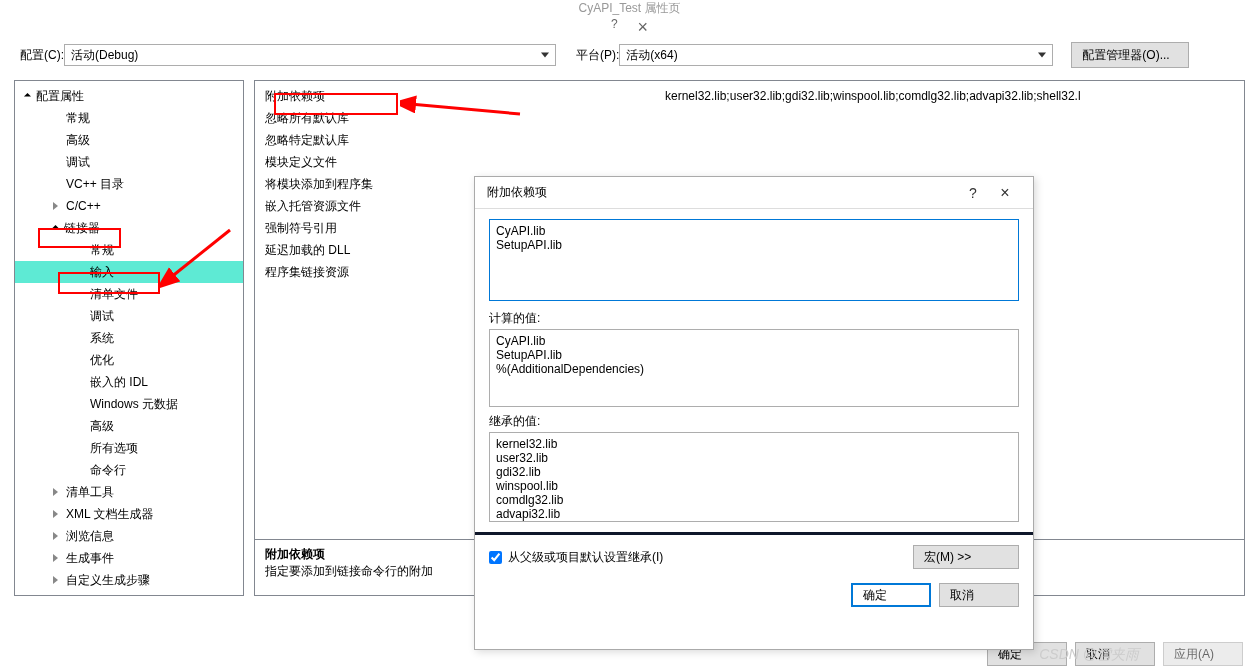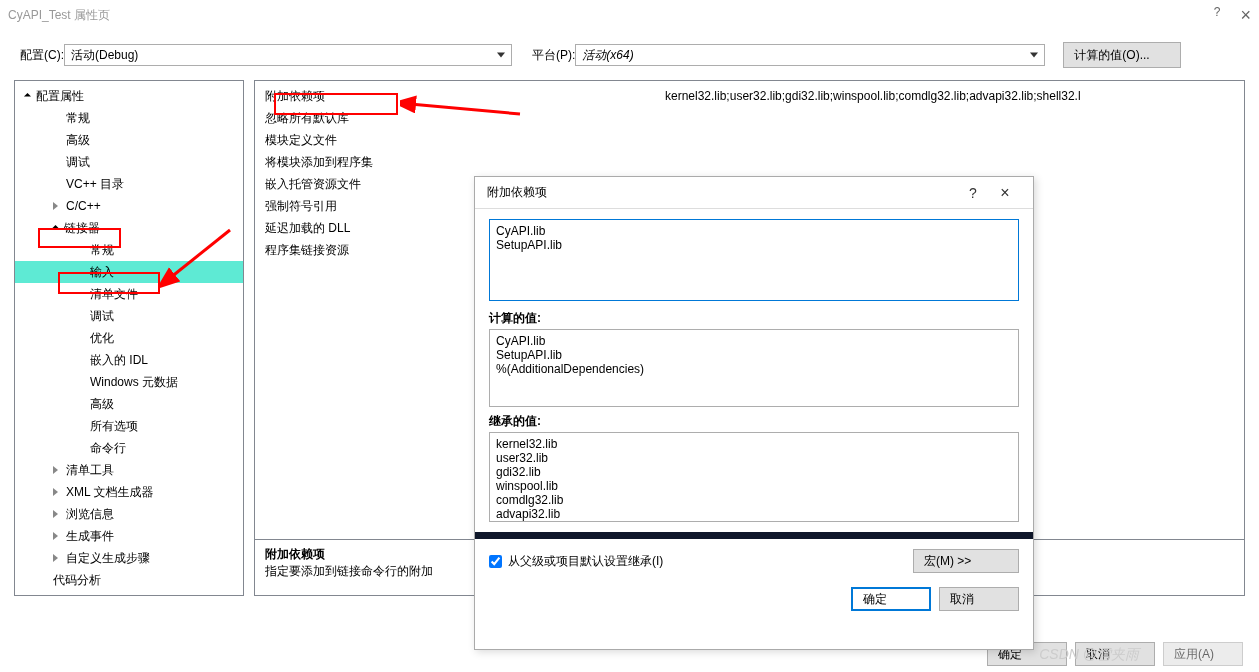--- a/index.html
+++ b/index.html
@@ -1,28 +1,28 @@
 <!DOCTYPE html>
 <html><head>
   <meta charset="utf-8">
   <style>
     * { box-sizing: border-box; margin: 0; padding: 0; font-family: "Microsoft YaHei", "Segoe UI", sans-serif; font-size: 12px; }
     body { background: #fff; width: 1259px; height: 672px; overflow: hidden; position: relative; }
     
-    .titlebar { height: 30px; display: flex; align-items: center; padding: 0 8px; color: #999; }
+    .titlebar { height: 30px; display: flex; align-items: center; padding: 0 8px; color: #999; flex-direction: column; }
     .titlebar-title { flex: 1; font-size: 12px; color: #999; }
     .titlebar-controls { display: flex; gap: 20px; color: #666; }
     .titlebar-controls span { cursor: pointer; }
     
     .config-row { display: flex; align-items: center; padding: 12px 20px; gap: 0; }
     .config-row label { color: #000; }
     .dropdown { height: 22px; border: 1px solid #adadad; background: #fff; padding: 0 20px 0 6px; display: flex; align-items: center; position: relative; cursor: pointer; }
     .dropdown::after { content: ""; position: absolute; right: 6px; top: 50%; transform: translateY(-50%); border-left: 4px solid transparent; border-right: 4px solid transparent; border-top: 5px solid #333; }
-    .dropdown.config { width: 448px; }
-    .dropdown.platform { width: 470px; font-style: italic; }
+    .dropdown.config { width: 492px; }
+    .dropdown.platform { width: 434px; }
     .btn { height: 24px; padding: 0 10px; border: 1px solid #adadad; background: #e1e1e1; cursor: pointer; display: inline-flex; align-items: center; }
     .btn.primary { border: 2px solid #0078d7; background: #fff; }
     
     .main-area { display: flex; padding: 0 14px; gap: 10px; }
     .tree-panel { width: 230px; height: 516px; border: 1px solid #828790; background: #fff; overflow: hidden; padding: 4px 0; }
     .tree-item { padding: 2px 0 2px 26px; cursor: pointer; display: flex; align-items: center; gap: 4px; color: #000; line-height: 18px; }
     .tree-item.root { padding-left: 10px; }
     .tree-item.level1 { padding-left: 38px; }
     .tree-item.level2 { padding-left: 62px; }
     .tree-item.selected { background: #5eead4; }
@@ -46,24 +46,24 @@
     .redbox { position: absolute; border: 2px solid #ff0000; pointer-events: none; z-index: 50; }
     .arrow { position: absolute; z-index: 50; pointer-events: none; }
     
     
     .modal { position: absolute; left: 474px; top: 176px; width: 560px; height: 474px; background: #fff; border: 1px solid #aaa; box-shadow: 2px 2px 8px rgba(0,0,0,0.15); z-index: 100; }
     .modal-titlebar { height: 32px; display: flex; align-items: center; padding: 0 12px; border-bottom: 1px solid #ddd; }
     .modal-titlebar .title { flex: 1; color: #000; }
     .modal-titlebar .ctrl { width: 32px; text-align: center; cursor: pointer; color: #333; font-size: 14px; }
     .modal-body { padding: 10px 14px; }
     .modal-textarea { width: 100%; height: 82px; border: 1px solid #0078d7; padding: 4px 6px; font-family: "Segoe UI", sans-serif; font-size: 12px; resize: none; outline: none; background: #fff; overflow-x: scroll; white-space: pre; }
-    .modal-section-label { margin-top: 6px; margin-bottom: 2px; color: #000; font-weight: bold; }
+    .modal-section-label { margin-top: 6px; margin-bottom: 2px; color: #000; }
     .modal-readonly { width: 100%; height: 78px; border: 1px solid #adadad; background: #fff; padding: 4px 6px; font-family: "Segoe UI", sans-serif; font-size: 12px; overflow-x: scroll; white-space: pre; }
     .modal-readonly.taller { height: 90px; overflow-y: scroll; }
-    .modal-bottom { border-top: 7px solid #0f172a; padding: 10px 14px; display: flex; align-items: center; }
+    .modal-bottom { border-top: 3px solid #0f172a; padding: 10px 14px; display: flex; align-items: center; }
     .modal-bottom .chk-row { flex: 1; display: flex; align-items: center; gap: 6px; }
     .modal-footer { display: flex; justify-content: flex-end; gap: 8px; padding: 4px 14px 10px; }
     
     .watermark { position: absolute; bottom: 8px; right: 120px; color: #ccc; font-size: 14px; z-index: 200; font-style: italic; pointer-events: none; }
   </style>
 </head>
 <body>
 
 <div class="titlebar">
   <span class="titlebar-title">CyAPI_Test 属性页</span>
@@ -75,21 +75,21 @@
 
 <div class="config-row">
   <label>配置(C):</label>
   <div class="dropdown config">
     <span>活动(Debug)</span>
   </div>
   <label style="margin-left:20px;">平台(P):</label>
   <div class="dropdown platform">
     <span>活动(x64)</span>
   </div>
-  <button class="btn" style="margin-left:18px; width:118px; height:26px;">计算的值(O)...</button>
+  <button class="btn" style="margin-left:18px; width:118px; height:26px;">配置管理器(O)...</button>
 </div>
 
 <div class="main-area">
   <div class="tree-panel" id="tree-panel">
       <div class="tree-item root">
         <span class="triangle expanded"></span>
         <span>配置属性</span>
       </div>
       <div class="tree-item level1">
         <span style="width:9px;display:inline-block"></span>
@@ -126,20 +126,24 @@
       <div class="tree-item level2">
         <span style="width:9px;display:inline-block"></span>
         <span>清单文件</span>
       </div>
       <div class="tree-item level2">
         <span style="width:9px;display:inline-block"></span>
         <span>调试</span>
       </div>
       <div class="tree-item level2">
         <span style="width:9px;display:inline-block"></span>
+        <span>系统</span>
+      </div>
+      <div class="tree-item level2">
+        <span style="width:9px;display:inline-block"></span>
         <span>优化</span>
       </div>
       <div class="tree-item level2">
         <span style="width:9px;display:inline-block"></span>
         <span>嵌入的 IDL</span>
       </div>
       <div class="tree-item level2">
         <span style="width:9px;display:inline-block"></span>
         <span>Windows 元数据</span>
       </div>
@@ -185,20 +189,21 @@
       <div class="prop-list" id="prop-list">
           <div class="prop-row">
             <div class="prop-name">附加依赖项</div>
             <div class="prop-value">kernel32.lib;user32.lib;gdi32.lib;winspool.lib;comdlg32.lib;advapi32.lib;shell32.l</div>
           </div>
           <div class="prop-row">
             <div class="prop-name">忽略所有默认库</div>
             <div class="prop-value"></div>
           </div>
           <div class="prop-row">
+            <div class="prop-name">忽略特定默认库</div>
             <div class="prop-value"></div>
           </div>
           <div class="prop-row">
             <div class="prop-name">模块定义文件</div>
             <div class="prop-value"></div>
           </div>
           <div class="prop-row">
             <div class="prop-name">将模块添加到程序集</div>
             <div class="prop-value"></div>
           </div>

